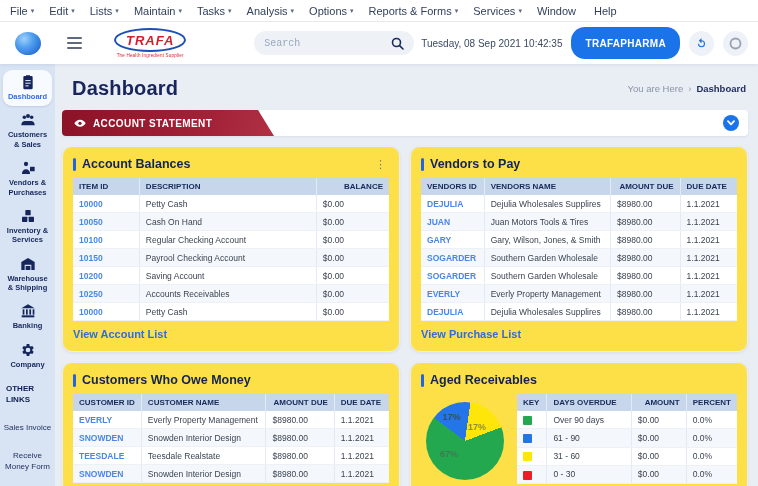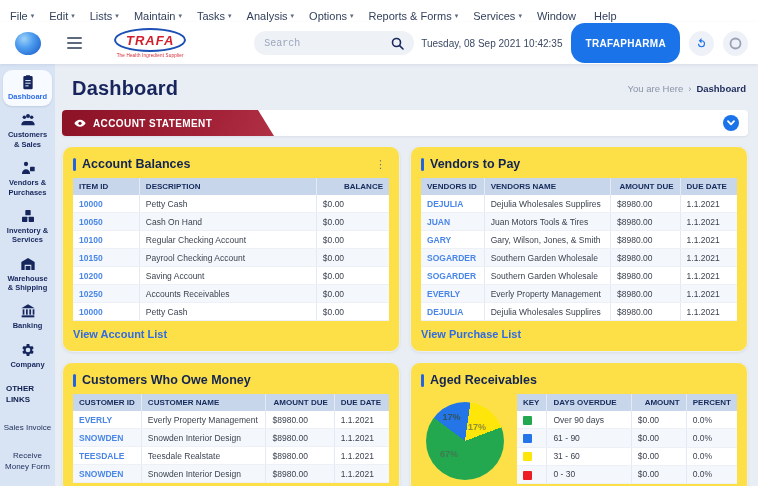--- a/index.html
+++ b/index.html
@@ -1,21 +1,21 @@
 <!DOCTYPE html>
 <html><head>
 <meta charset="utf-8">
 <style>
   * { margin:0; padding:0; box-sizing:border-box; }
   html,body { width:758px; height:486px; overflow:hidden; }
   body { font-family:"Liberation Sans", sans-serif; background:#e9edf4; position:relative; }
 
   
   .menubar { height:22px; background:#ffffff; border-bottom:1px solid #ececec;
-    display:flex; align-items:center; padding:16px 10px; gap:15px; }
+    display:flex; align-items:center; padding:10px 10px; gap:15px; }
   .menu-item { font-size:11px; color:#33415c; display:inline-flex; align-items:center; gap:3px; cursor:default; white-space:nowrap; }
   .menu-item .caret { font-size:7px; color:#5a6a84; }
 
   
   .topbar { position:absolute; top:22px; left:0; width:758px; height:42px; background:#fff;
     display:flex; align-items:center; box-shadow:0 1px 3px rgba(20,40,90,.08); z-index:5; }
   .brand-square { width:55px; height:42px; display:flex; align-items:center; justify-content:center; }
   .sphere { width:26px; height:23px; border-radius:50%;
     background:radial-gradient(circle at 35% 30%, #9ed2f8 0%, #4d9cef 40%, #1456c4 100%); }
   .hamburger { margin-left:12px; display:flex; flex-direction:column; gap:3px; cursor:pointer; }
@@ -24,21 +24,21 @@
   .trafa-oval { border:2px solid #1d50b5; border-radius:50%; padding:0 10px; height:24px; display:flex; align-items:center; }
   .trafa-oval span { color:#d21f2c; font-weight:800; font-size:13px; letter-spacing:1px; font-style:italic; }
   .trafa-tag { color:#d21f2c; font-size:4.5px; margin-top:1px; letter-spacing:.2px; }
   .search { margin-left:68px; width:160px; height:24px; background:#eef1f6; border-radius:13px;
     display:flex; align-items:center; padding:0 10px; }
   .search input { flex:1; border:none; background:transparent; outline:none; font-size:10px; color:#2a3a5c;
     font-family:Liberation Mono, monospace; }
   .search input::placeholder { color:#9aa7bd; }
   .top-right { margin-left:auto; display:flex; align-items:center; gap:9px; padding-right:10px; }
   .datetime { font-size:10px; color:#3c4a63; font-weight:400; white-space:nowrap; }
-  .company-btn { background:#1a73e8; color:#fff; border:none; border-radius:14px; height:40px;
+  .company-btn { background:#1a73e8; color:#fff; border:none; border-radius:14px; height:32px;
     padding:0 14px; font-size:10px; font-weight:700; letter-spacing:.3px; cursor:pointer;
     font-family:"Liberation Sans",sans-serif; }
   .circle-btn { width:25px; height:25px; border-radius:50%; background:#eef1f8; display:flex;
     align-items:center; justify-content:center; cursor:pointer; }
 
   
   .sidebar { position:absolute; top:64px; left:0; bottom:0; width:55px; background:#d8e4f4;
     display:flex; flex-direction:column; align-items:center; padding-top:6px; overflow:hidden; }
   .side-item { width:49px; border-radius:9px; padding:4px 2px 5px; margin-bottom:2px; text-align:center; cursor:pointer; }
   .side-item svg { display:block; margin:0 auto 2px; }

